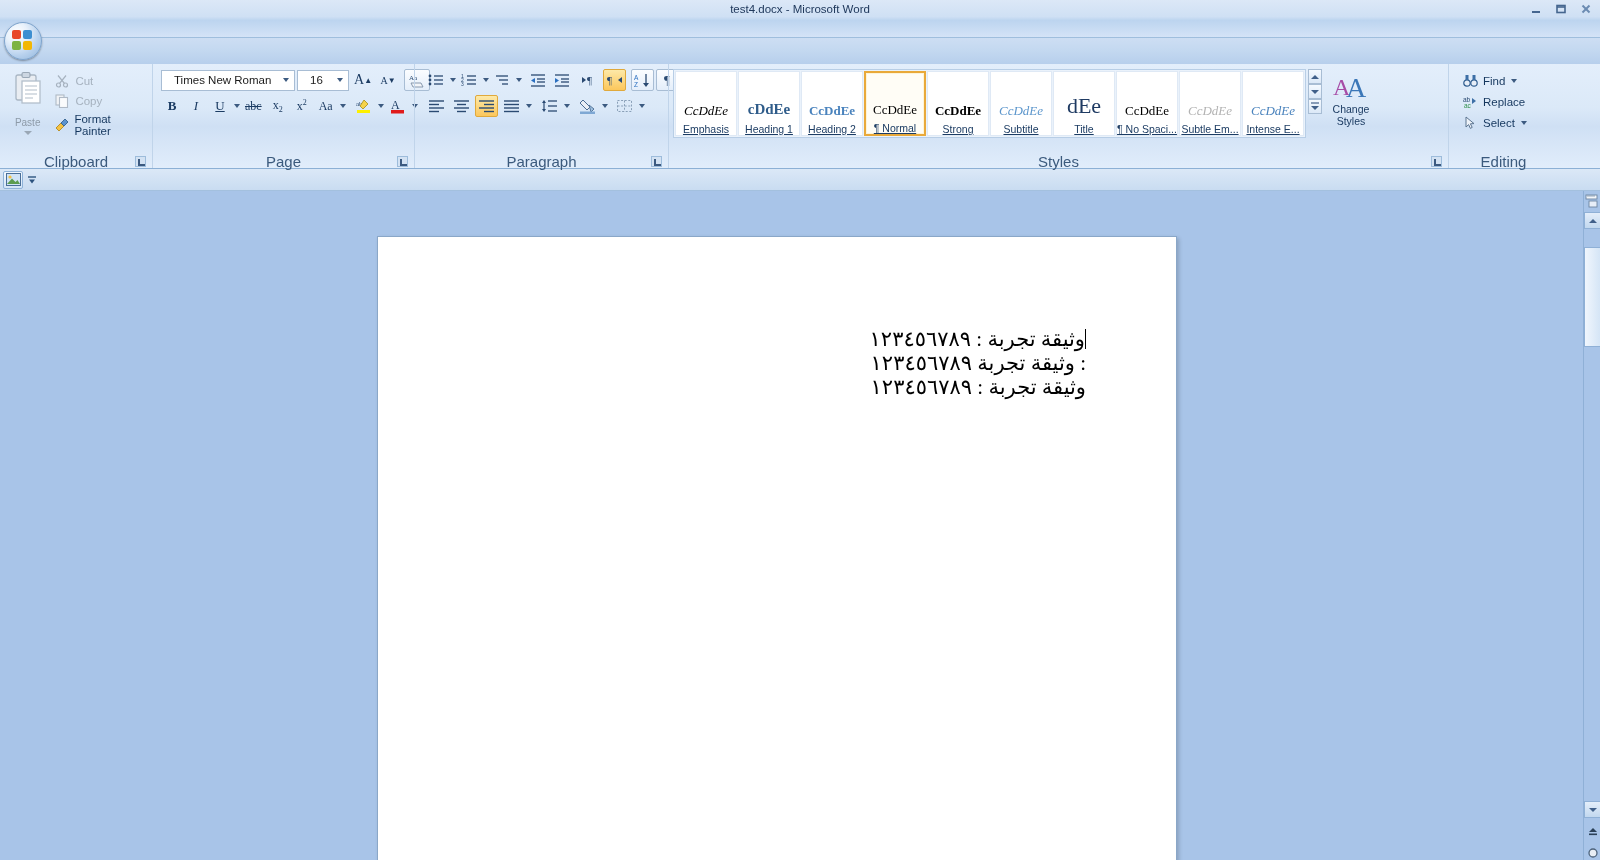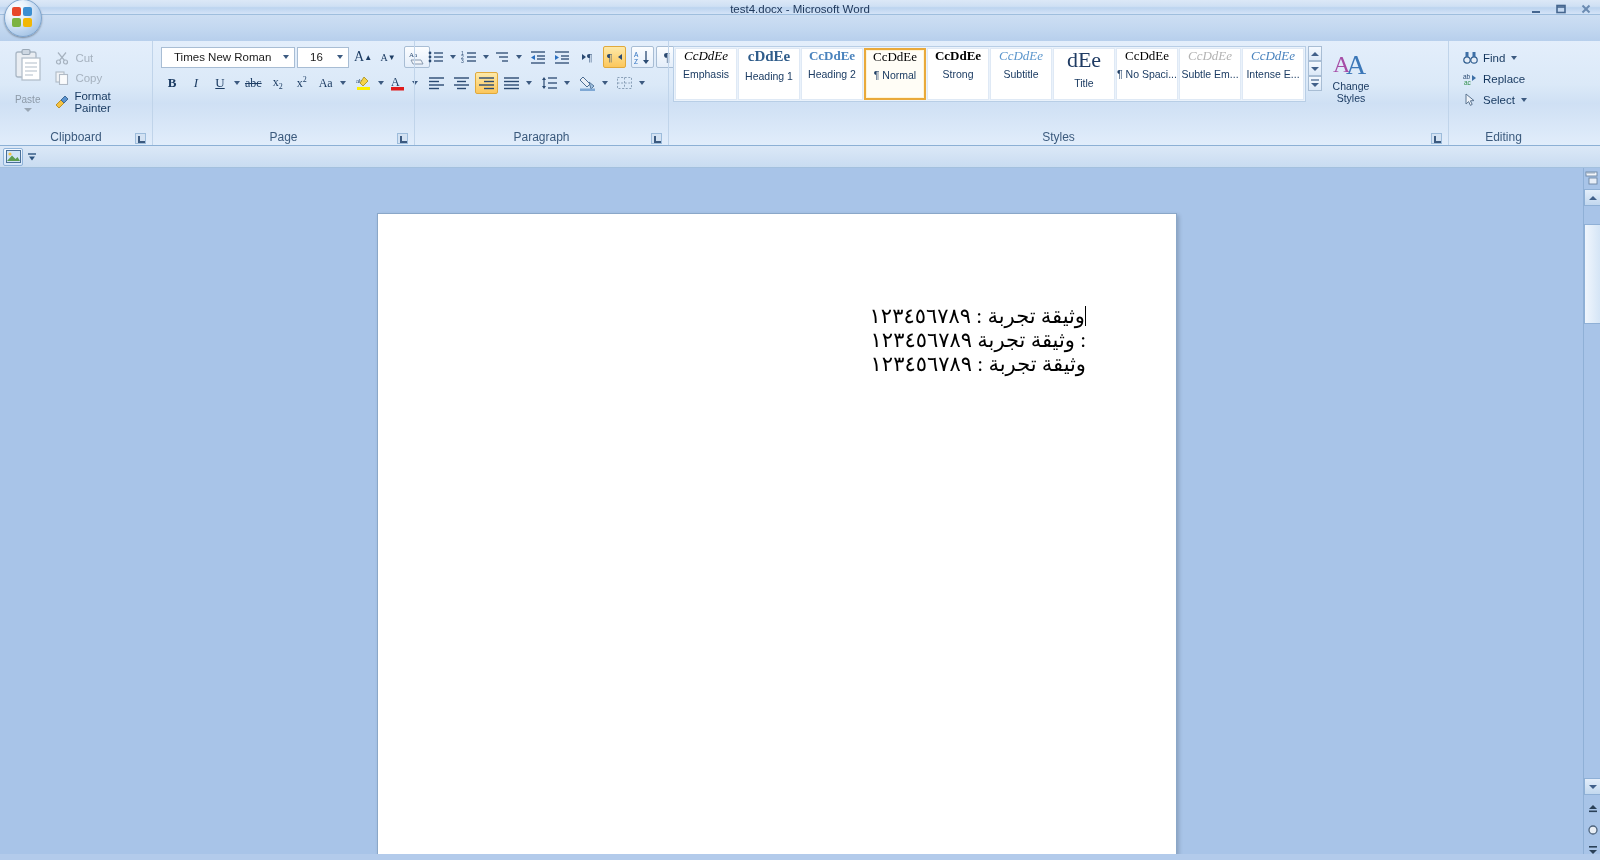--- a/index.html
+++ b/index.html
@@ -4,21 +4,21 @@
 <style>
   * { box-sizing: border-box; margin:0; padding:0; }
   html, body {
     width:1600px; height:860px;
     font-family: "Liberation Sans", sans-serif;
     overflow:hidden;
     background:#b3cbeb;
   }
   
   .titlebar{
-    position:relative; height:15px;
+    position:relative; height:38px;
     background:linear-gradient(to bottom,#dce8f7 0%,#cfe0f4 45%,#bcd4ef 55%,#d4e3f7 100%);
     border-bottom:1px solid #9fbedd;
   }
   .title-text{
     position:absolute; left:0; right:0; top:3px;
     text-align:center; font-size:11.5px; color:#20395c;
   }
   .win-controls{ position:absolute; right:6px; top:1px; display:flex; gap:9px; align-items:center;}
   .win-btn{ width:16px;height:16px; display:flex;align-items:center;justify-content:center;
     font-size:12px; color:#3c5a80; cursor:pointer;}
@@ -50,21 +50,21 @@
   .ribbon{
     position:relative; height:105px;
     background:linear-gradient(to bottom,#e3eefb 0%,#dbe9f8 42%,#cfe0f4 60%,#e1edfb 100%);
     border-bottom:1px solid #8cb0d5;
     display:flex; align-items:stretch;
   }
   .rgroup{ position:relative; padding:2px 4px 0 4px; display:flex; flex-direction:column;}
   .rgroup + .rgroup{ border-left:1px solid #c0d4ea; }
   .rgroup-body{ flex:1; display:flex; align-items:flex-start; padding-top:3px;}
   .rgroup-label{
-    height:16px; text-align:center; font-size:12px; color:#3b5a7d; position:relative;
+    height:16px; text-align:center; font-size:15px; color:#3b5a7d; position:relative;
     padding-top:1px;
   }
   .dlg-launcher{
     position:absolute; right:2px; bottom:1px; width:11px;height:11px; cursor:pointer;
     background:#d3e2f3; border:1px solid #9dbcdb;
   }
   .dlg-launcher::after{content:"";position:absolute;left:2px;top:2px;width:5px;height:5px;
     border-left:2px solid #3c5a80;border-bottom:2px solid #3c5a80;}
   
   .clip{ display:flex; }
@@ -99,27 +99,27 @@
   }
   .rbtn.boxed{border:1px solid #a8bdd4;background:linear-gradient(to bottom,#fbfdff,#e4eefa);}
   .split-caret{width:0;height:0;border-left:3.5px solid transparent;border-right:3.5px solid transparent;
     border-top:4px solid #3c5a80;margin-left:1px;cursor:pointer;}
   
   .styles-wrap{display:flex;align-items:flex-start;padding-top:3px;}
   .gallery{
     display:flex; border:1px solid #b8cee6; background:#eaf2fb; padding:1px;
   }
   .style-cell{
-    width:62px;height:52px;background:#fff;border:1px solid #dfe9f5;
-    display:flex;flex-direction:column;align-items:center;justify-content:flex-start;cursor:pointer;
+    width:62px;height:65px;background:#fff;border:1px solid #dfe9f5;
+    display:flex;flex-direction:column;align-items:center;justify-content:flex-end;cursor:pointer;
   }
   .style-cell + .style-cell{margin-left:1px;}
   .style-cell.sel{ border:2px solid #e9a93a; box-shadow:inset 0 0 0 1px #fff4d6; background:#fffdf6;}
   .style-prev{font-size:13px;line-height:1;margin-bottom:6px;font-family:"Liberation Serif",serif;}
-  .style-name{font-size:10.5px;color:#1c3c63;white-space:nowrap;}
+  .style-name{font-size:10.5px;color:#1c3c63;white-space:nowrap;text-decoration:underline;}
   .gal-scroll{display:flex;flex-direction:column;margin-left:2px;}
   .gal-sbtn{width:14px;height:15px;border:1px solid #a8bdd4;background:linear-gradient(to bottom,#f4f9ff,#dbe8f7);
     display:flex;align-items:center;justify-content:center;cursor:pointer;}
   .tri-up{width:0;height:0;border-left:4px solid transparent;border-right:4px solid transparent;border-bottom:4px solid #41608a;}
   .tri-dn{width:0;height:0;border-left:4px solid transparent;border-right:4px solid transparent;border-top:4px solid #41608a;}
   .chg-styles{width:58px;display:flex;flex-direction:column;align-items:center;cursor:pointer;padding-top:2px;}
   .chg-lbl{font-size:10.5px;color:#1c3c63;text-align:center;line-height:1.15;margin-top:2px;}
   
   .edit-item{display:flex;align-items:center;gap:5px;padding:2px 5px;font-size:11.5px;color:#15375e;cursor:pointer;}
   

